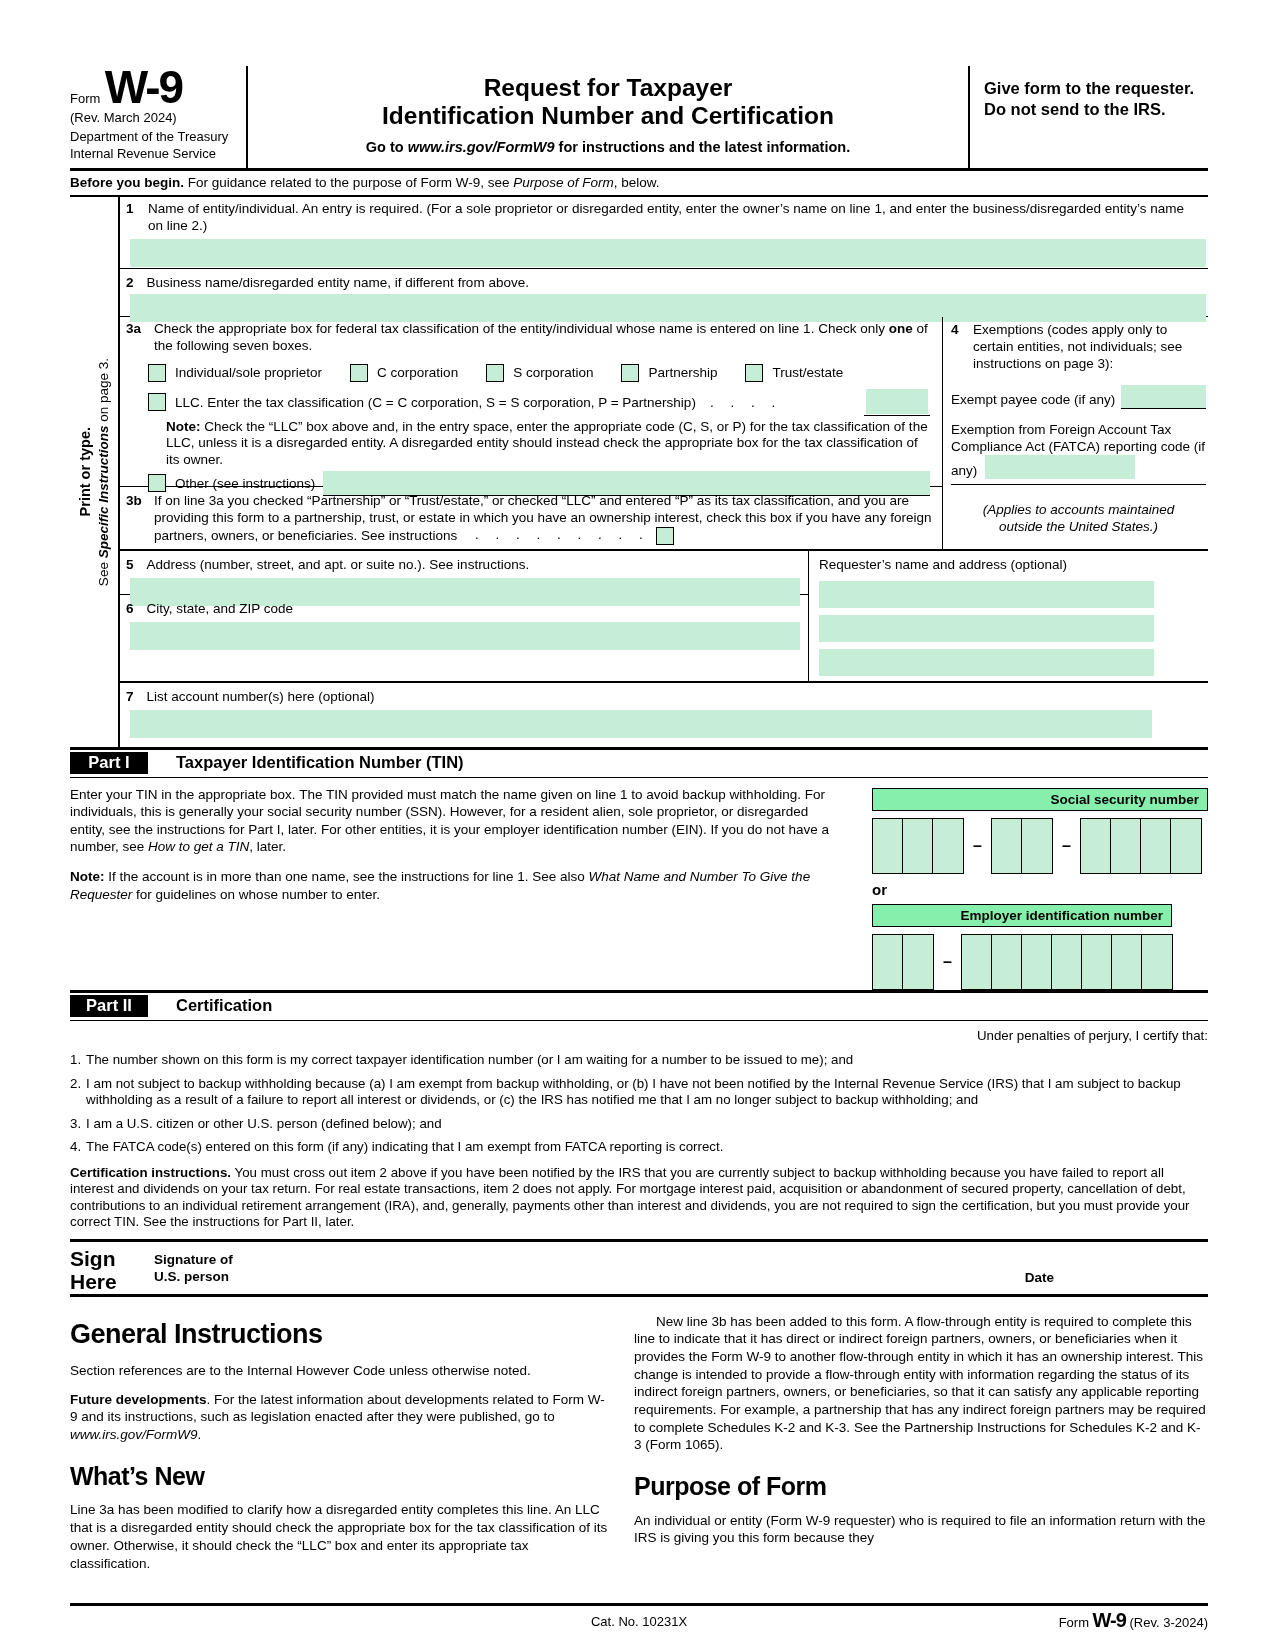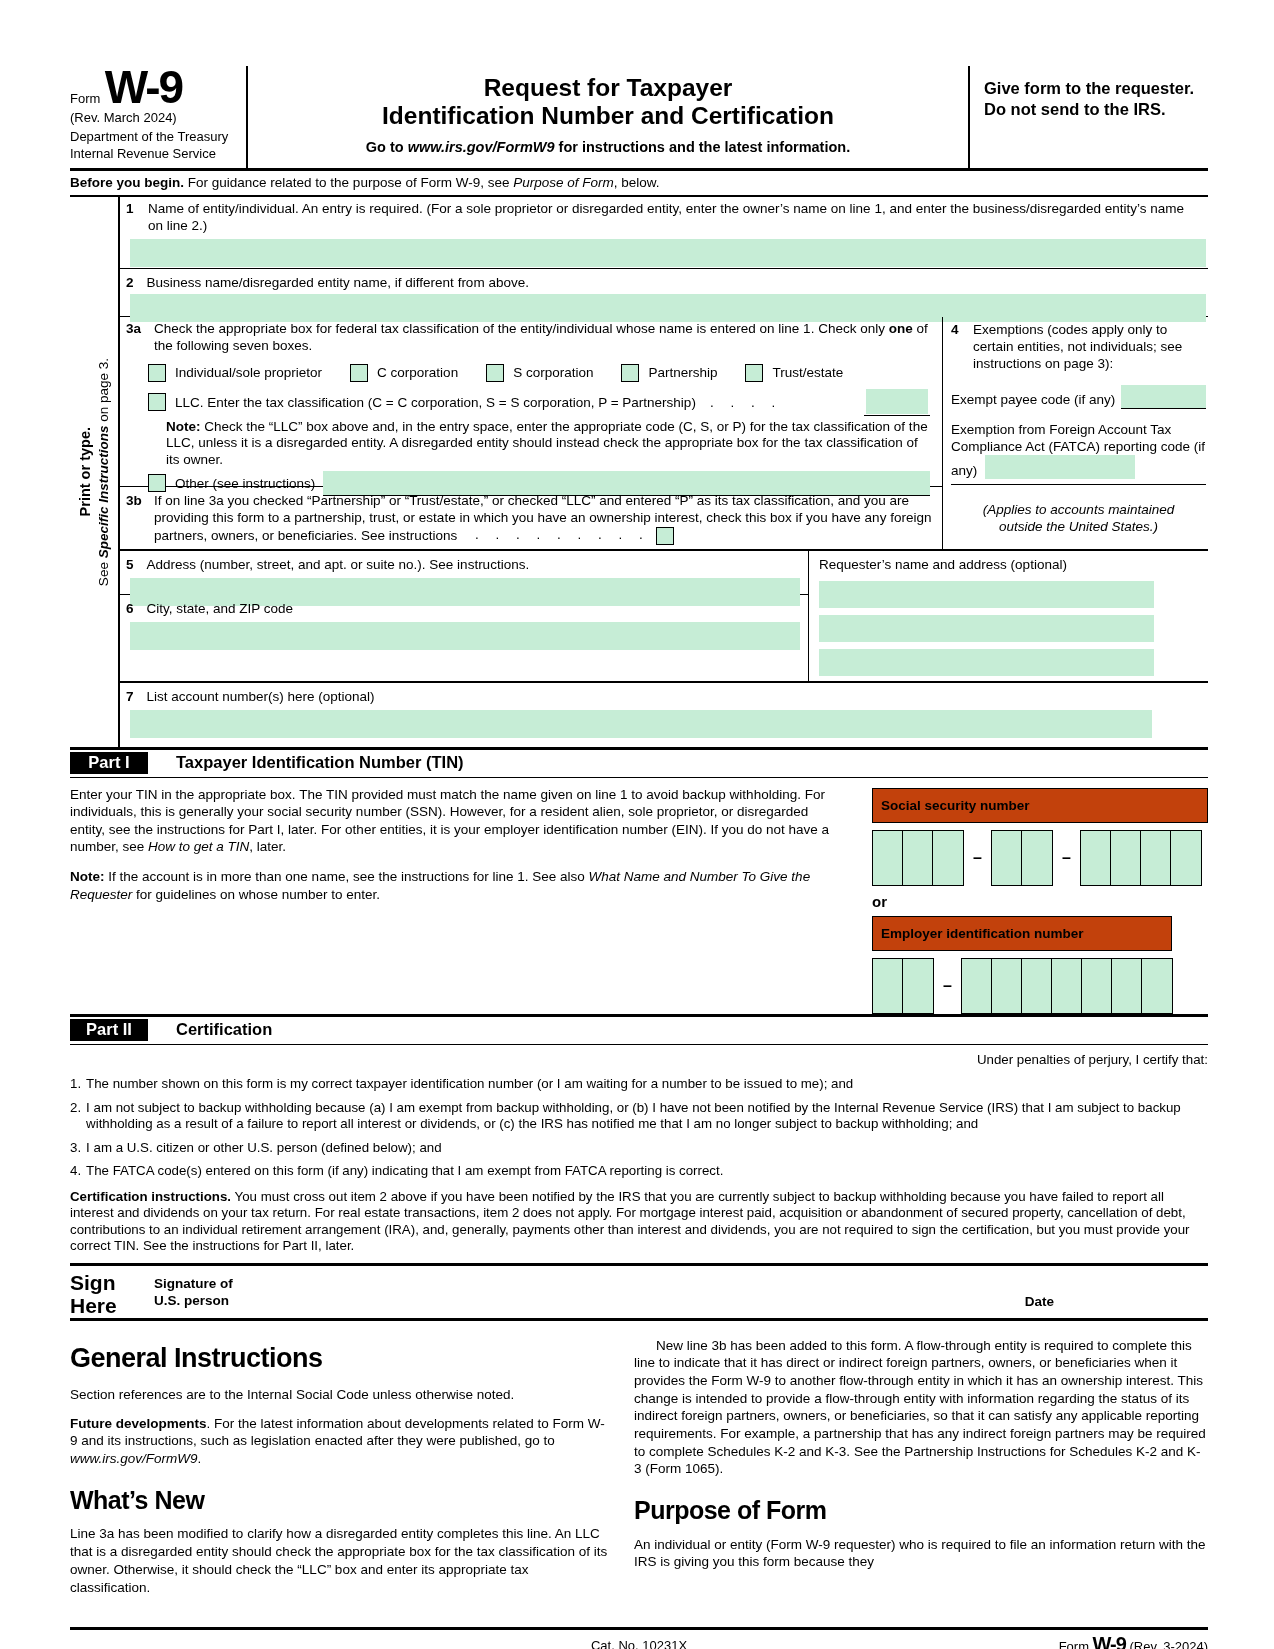--- a/index.html
+++ b/index.html
@@ -79,21 +79,21 @@
   
   .part-header{border-top:3px solid #000; border-bottom:1.5px solid #000; display:flex; align-items:center; padding:2px 0 3px;}
   .part-badge{background:#000; color:#fff; font-weight:bold; font-size:16.5px; width:78px; text-align:center; padding:1px 0 2px;}
   .part-title{font-weight:bold; font-size:16.5px; margin-left:28px;}
 
   
   .p1-body{display:flex; padding-top:8px; min-height:186px;}
   .p1-text{flex:1; font-size:13.5px; line-height:1.3; padding-right:26px;}
   .p1-text p{margin-bottom:12px;}
   .tin-boxes{width:336px; padding-top:2px;}
-  .tin-label{border:1.5px solid #000; font-weight:bold; font-size:13.5px; padding:9px 8px; background:#c2410c;}
+  .tin-label{border:1.5px solid #000; font-weight:bold; font-size:13.5px; padding:3px 8px; background:#86efac;text-align:right;}
   .tin-label.ein{width:300px;}
   .cells-row{display:flex; align-items:center; margin-top:7px;}
   .cell-group{display:flex; border:1.5px solid #000;}
   .cell{width:30px; height:54px; background:var(--green); border-right:1px solid #000;}
   .cell:last-child{border-right:none;}
   .tin-dash{font-weight:bold; font-size:16px; padding:0 9px;}
   .or-label{font-weight:bold; font-size:15px; margin:7px 0 6px;}
 
   
   .p2-body{font-size:13.3px; line-height:1.24; padding-top:7px;}
@@ -381,21 +381,21 @@
       <div>U.S. person</div>
     </div>
     <div class="sig-field"></div>
     <div class="date-label">Date</div>
     <div class="date-field"></div>
   </div>
 
   <div class="instructions">
     <div class="col-l">
       <div class="h1">General Instructions</div>
-      <p>Section references are to the Internal Social Code unless otherwise noted.</p>
+      <p>Section references are to the Internal However Code unless otherwise noted.</p>
       <p>
         <span class="b">Future developments</span><span>. For the latest information about developments related to Form W-9 and its instructions, such as legislation enacted after they were published, go to </span><span class="i">www.irs.gov/FormW9</span><span>.</span>
       </p>
       <div class="h2">What’s New</div>
       <p>Line 3a has been modified to clarify how a disregarded entity completes this line. An LLC that is a disregarded entity should check the appropriate box for the tax classification of its owner. Otherwise, it should check the “LLC” box and enter its appropriate tax classification.</p>
     </div>
     <div class="col-r">
       <p class="indent-first">New line 3b has been added to this form. A flow-through entity is required to complete this line to indicate that it has direct or indirect foreign partners, owners, or beneficiaries when it provides the Form W-9 to another flow-through entity in which it has an ownership interest. This change is intended to provide a flow-through entity with information regarding the status of its indirect foreign partners, owners, or beneficiaries, so that it can satisfy any applicable reporting requirements. For example, a partnership that has any indirect foreign partners may be required to complete Schedules K-2 and K-3. See the Partnership Instructions for Schedules K-2 and K-3 (Form 1065).</p>
       <div class="h2">Purpose of Form</div>
       <p>An individual or entity (Form W-9 requester) who is required to file an information return with the IRS is giving you this form because they</p>

